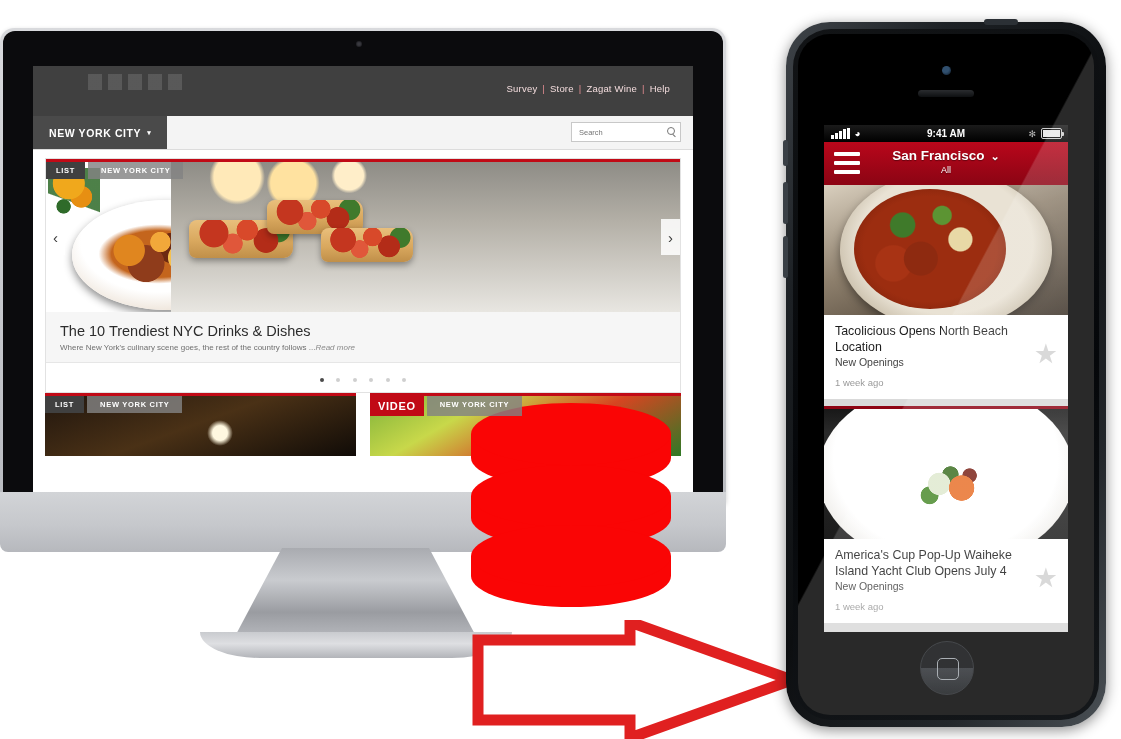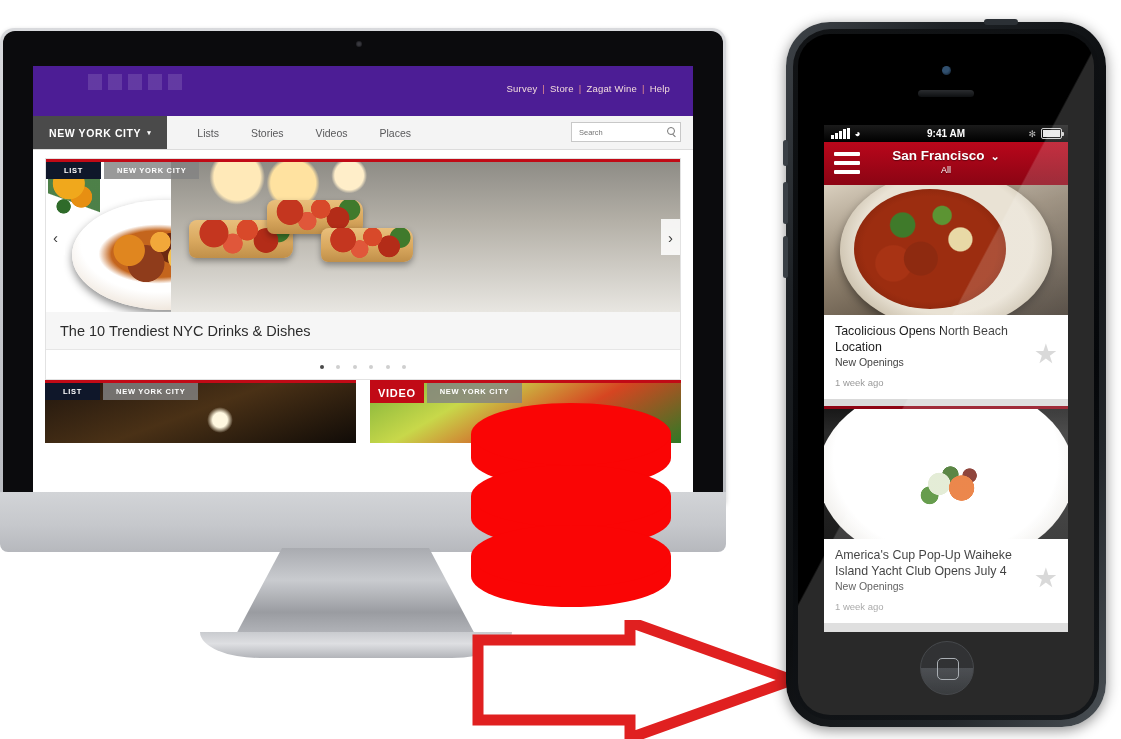--- a/index.html
+++ b/index.html
@@ -18,21 +18,21 @@
         background:linear-gradient(180deg,#d2d4d7 0%,#c6c8cc 55%,#b6b8bd 100%);
         border-radius:0 0 8px 8px;}
   #neck{position:absolute;left:233px;top:548px;width:245px;height:92px;
         background:linear-gradient(180deg,#a9abb0 0%,#c9cbcf 35%,#9a9ca1 70%,#b9bbc0 100%);
         clip-path:polygon(20% 0,80% 0,100% 100%,0 100%);}
   #foot{position:absolute;left:200px;top:632px;width:312px;height:26px;
         background:linear-gradient(180deg,#c9cbcf 0%,#dedfe2 45%,#b2b4b9 100%);
         border-radius:0 0 60px 60px/0 0 26px 26px;}
 
   
-  .site-top{height:50px;background:#4c1d95;position:relative;}
+  .site-top{height:50px;background:#404040;position:relative;}
   .site-logo{position:absolute;left:55px;top:8px;width:95px;height:16px;opacity:.13;
              background:repeating-linear-gradient(90deg,#fff 0 14px,transparent 14px 20px);}
   .top-links{position:absolute;right:18px;top:17px;color:#f3dcdd;font-size:9.5px;letter-spacing:.2px;}
   .top-links span{padding:0 5px;}
   .top-links i{font-style:normal;color:#e08b90;}
 
   .navbar{height:33px;background:#f4f4f4;border-bottom:1px solid #dcdcdc;display:flex;align-items:stretch;position:relative;}
   .city-tab{background:#4a4a4a;color:#fff;font-size:10.5px;font-weight:bold;letter-spacing:.6px;
             display:flex;align-items:center;padding:0 16px;}
   .city-tab .caret{margin-left:6px;font-size:7px;}
@@ -46,21 +46,21 @@
   .mag:before{content:"";position:absolute;width:6px;height:6px;border:1px solid #777;border-radius:50%;left:0;top:0;}
   .mag:after{content:"";position:absolute;width:4px;height:1px;background:#777;transform:rotate(45deg);left:5px;top:8px;}
 
   
   .hero{position:relative;margin:8px 12px 0 12px;border:1px solid #e2e2e2;background:#fff;}
   .hero-strip{display:flex;height:150px;overflow:hidden;position:relative;border-top:3px solid #c10a16;}
   .hero-pane{position:relative;overflow:hidden;}
   .pane-a{width:246px;}
   .pane-b{width:1000px;}
   .tags{position:absolute;left:0;top:0;display:flex;z-index:4;}
-  .tag-list{background:#0f172a;color:#fff;font-size:7.5px;font-weight:bold;letter-spacing:.7px;padding:4px 18px;}
+  .tag-list{background:#404040;color:#fff;font-size:7.5px;font-weight:bold;letter-spacing:.7px;padding:4px 10px;}
   .tag-city{background:rgba(130,130,130,.82);color:#fff;font-size:7.5px;font-weight:bold;letter-spacing:.7px;padding:4px 13px;margin-left:3px;}
   .ph{position:absolute;inset:0;}
   
   .foodA{background:
       radial-gradient(circle at 48% 62%,#fff8f0 0 23%,rgba(255,248,240,0) 24%),
       radial-gradient(ellipse at 48% 60%,#f7ece0 0 31%,rgba(247,236,224,0) 32%),
       repeating-linear-gradient(92deg,#16283d 0 9px,#1d3category 0 0,#1b3category 0 0),
       linear-gradient(170deg,#1a3350 0%,#0d1c2d 100%);}
   .foodA-plate{position:absolute;left:26px;top:38px;width:190px;height:110px;border-radius:50%;
       background:radial-gradient(ellipse at 45% 38%,#ffffff 0 52%,#efe6dc 72%,#ded2c4 100%);
@@ -220,26 +220,20 @@
         <div class="top-links">
           <span>Survey</span><i>|</i><span>Store</span><i>|</i><span>Zagat Wine</span><i>|</i><span>Help</span>
         </div>
       </div>
 
       <div class="navbar">
         <div class="city-tab">
           <span>NEW YORK CITY</span>
           <span class="caret">▾</span>
         </div>
-        <div class="nav-links">
-          <a href="#">Lists</a>
-          <a href="#">Stories</a>
-          <a href="#">Videos</a>
-          <a href="#">Places</a>
-        </div>
         <div class="searchbox">
           <input type="text" placeholder="Search" style="">
           <span class="mag"></span>
         </div>
       </div>
 
       <div class="hero">
         <div class="hero-strip">
           <div class="tags">
             <span class="tag-list">LIST</span>
@@ -261,20 +255,23 @@
               </div>
             <div class="brus" style="left:150px;top:66px;width:92px;height:34px;">
                 <div class="brus-top"></div>
               </div>
           </div>
           <div class="car-btn car-prev">‹</div>
           <div class="car-btn car-next">›</div>
         </div>
         <div class="hero-body">
           <div class="hero-title">The 10 Trendiest NYC Drinks &amp; Dishes</div>
+          <div class="hero-sub">
+            <span>Where New York's culinary scene goes, the rest of the country follows ...</span><em>Read more</em>
+          </div>
         </div>
         <div class="dots">
           <span class="dot on"></span>
           <span class="dot"></span>
           <span class="dot"></span>
           <span class="dot"></span>
           <span class="dot"></span>
           <span class="dot"></span>
         </div>
       </div>

